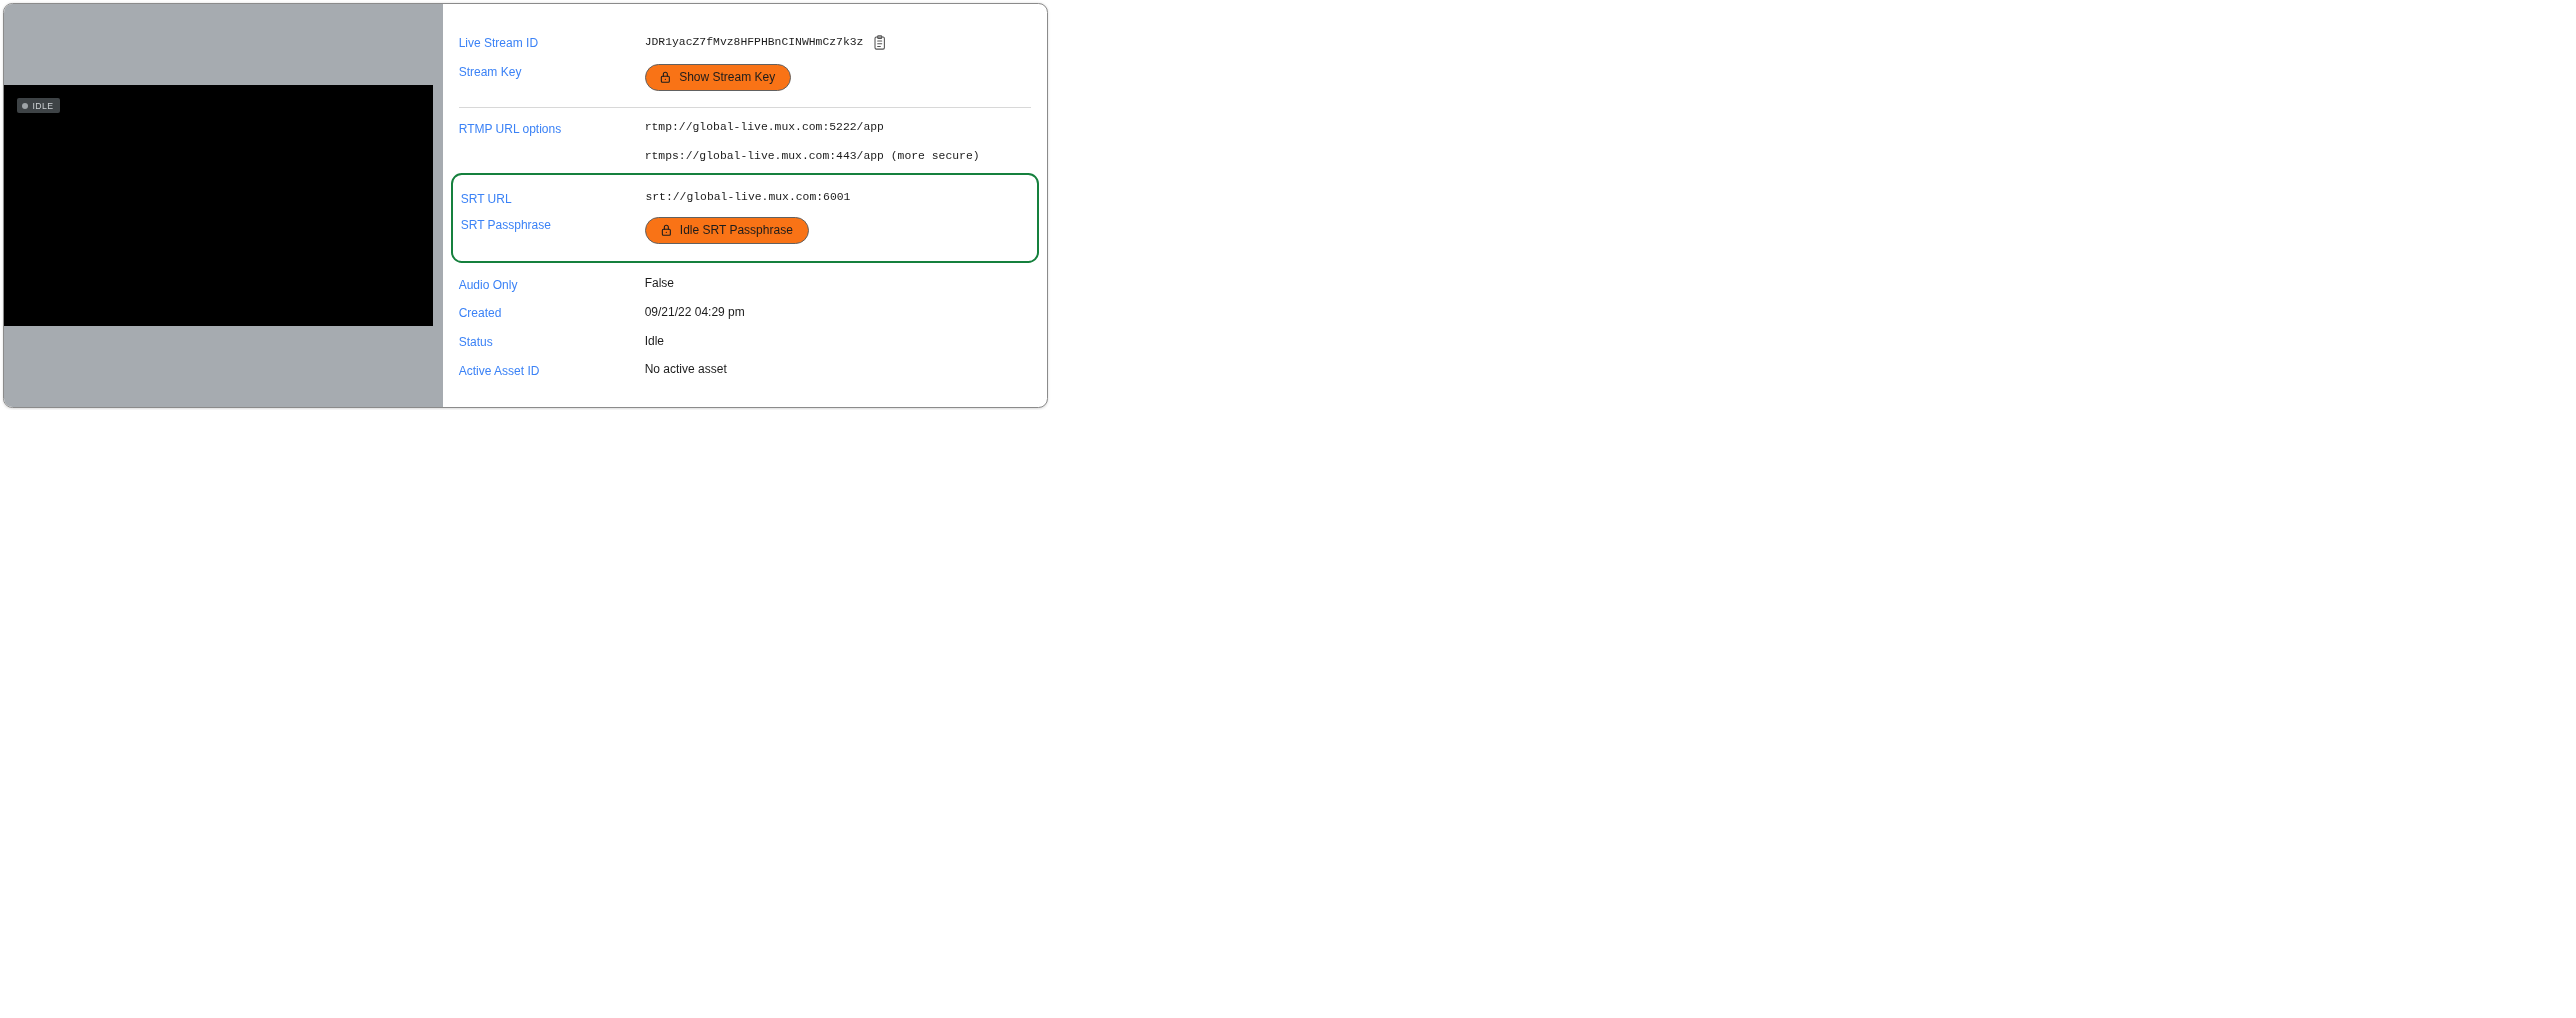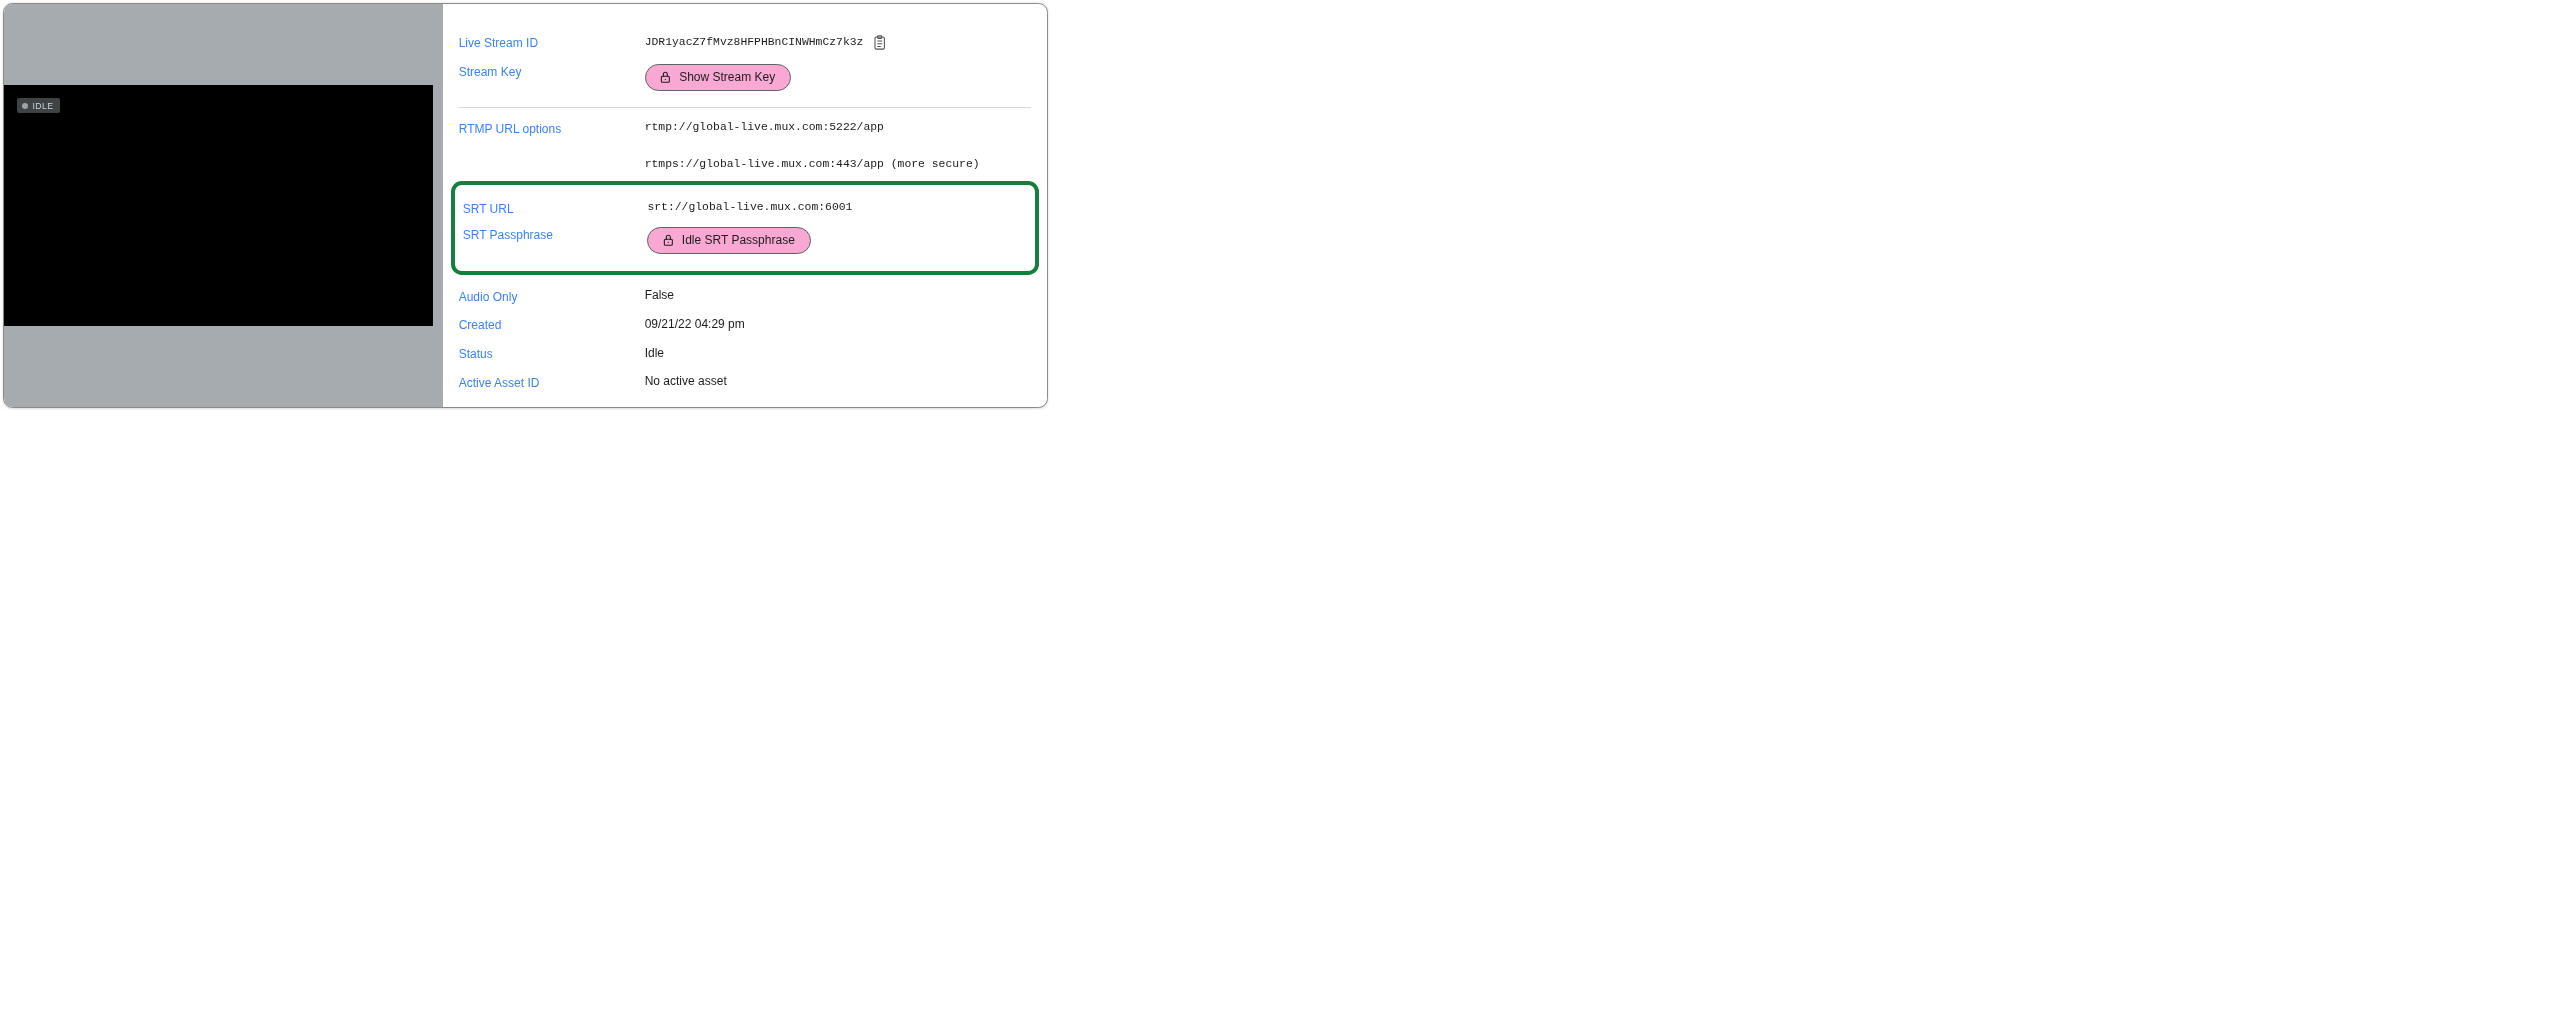--- a/index.html
+++ b/index.html
@@ -89,42 +89,42 @@
     margin: 9.4px 0 6.7px 0;
   }
   .pillbtn {
     display: inline-flex;
     align-items: center;
     gap: 8px;
     border: 1px solid #616161;
     border-radius: 670px;
     padding: 5.4px 14.8px;
     font-size: 12px;
-    background: #f9a8d4;
+    background: #f97316;
     cursor: pointer;
     color: #1c1c1c;
   }
   .pillbtn svg { display: block; }
   .iconbtn {
     width: 16px; height: 16px;
     display: inline-flex;
     align-items: center;
     justify-content: center;
     cursor: pointer;
     color: #535353;
   }
   .highlight {
-    border: 4px solid #15803d;
+    border: 2px solid #15803d;
     border-radius: 10.7px;
     padding: 10.7px 6.7px 12px 6.7px;
     margin: 4px -8px 6.7px -8px;
   }
   .highlight .row { padding: 5.4px 0; }
   .highlight .row .label { padding-left: 1.3px; }
-  .rtmp-pair .value { flex-direction: column; align-items: flex-start; gap: 25px; }
+  .rtmp-pair .value { flex-direction: column; align-items: flex-start; gap: 17px; }
 </style>
 </head>
 <body>
 
 <div class="frame">
 
   <div class="left">
     <div class="player">
       <div class="badge">
         <span class="dot"></span>

